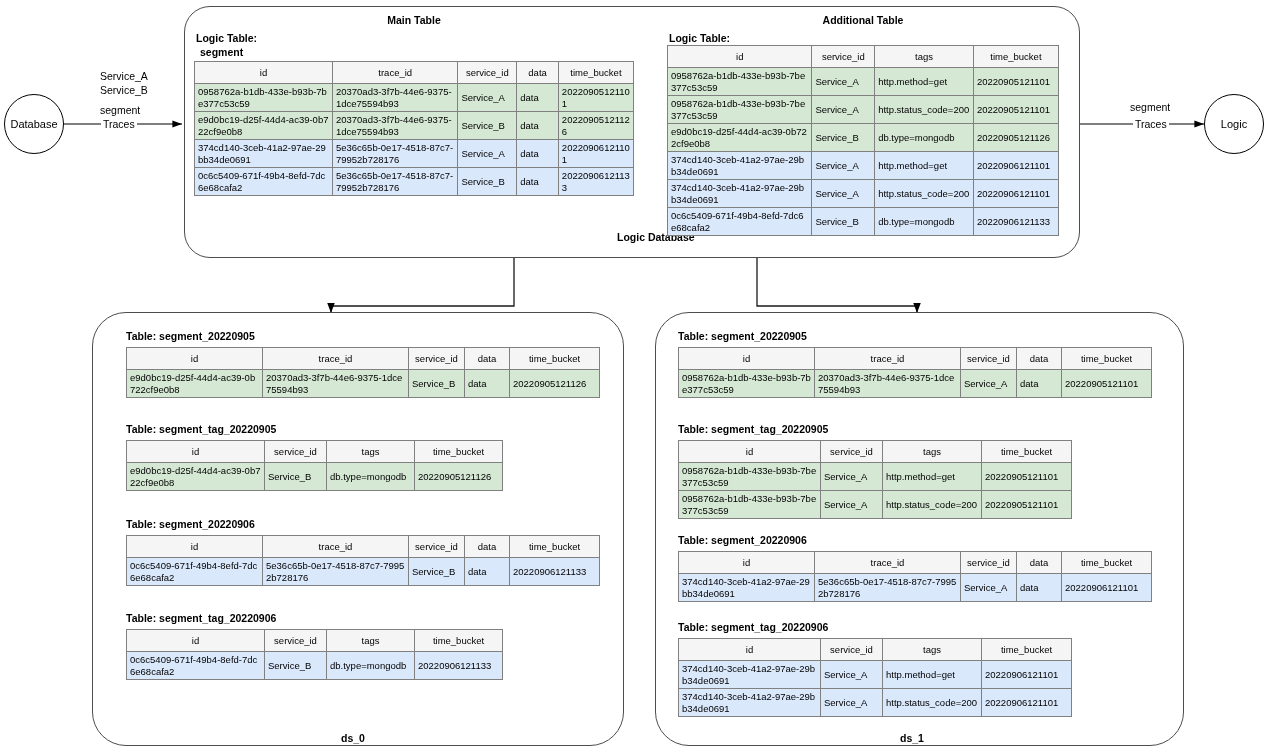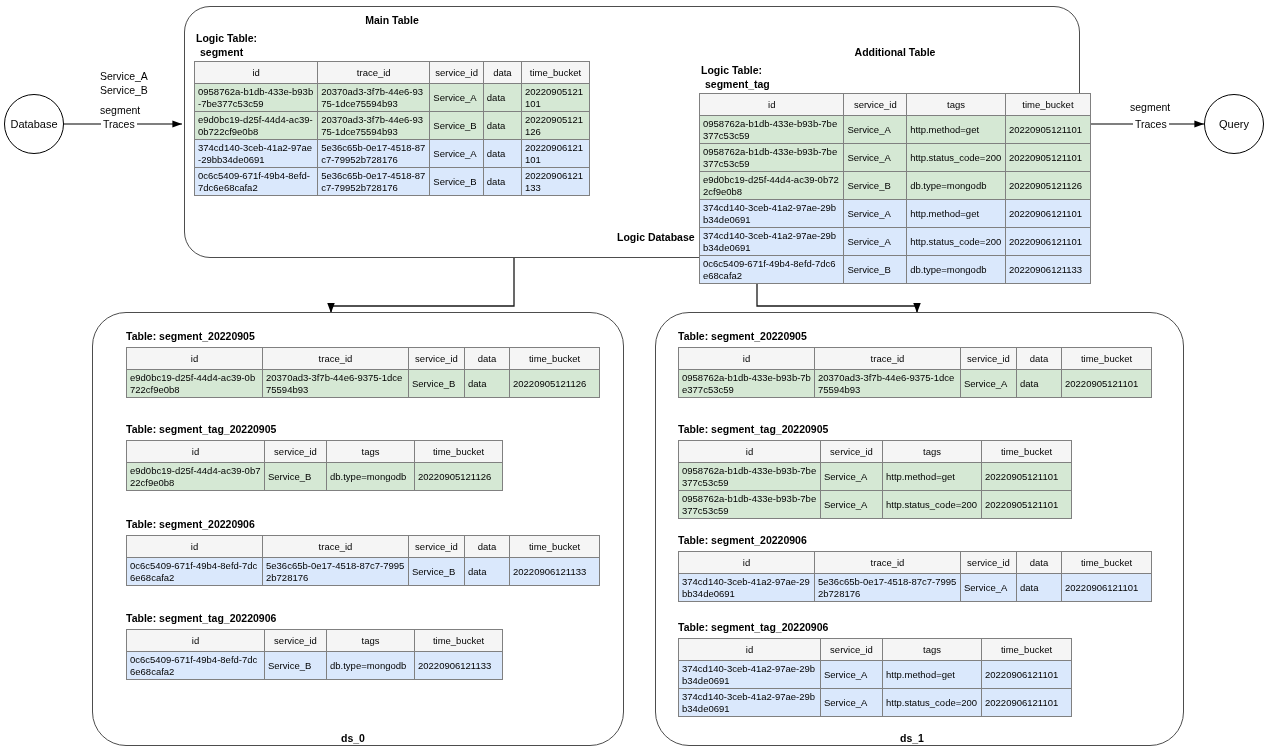--- a/index.html
+++ b/index.html
@@ -63,29 +63,29 @@
 
 <div class="abs node-circle" style="left:4px;top:94px;width:58px;height:58px;">
   <span>Database</span>
 </div>
 <div class="abs lbl" style="left:100px;top:69px;">Service_A</div>
 <div class="abs lbl" style="left:100px;top:83px;">Service_B</div>
 <div class="abs lbl" style="left:100px;top:103px;">segment</div>
 <div class="abs lbl" style="left:101px;top:117px;background:#fff;padding:0 2px;">Traces</div>
 
 <div class="abs node-circle" style="left:1204px;top:94px;width:58px;height:58px;">
-  <span>Query</span>
+  <span>Logic</span>
 </div>
 <div class="abs lbl" style="left:1130px;top:100px;">segment</div>
 <div class="abs lbl" style="left:1133px;top:117px;background:#fff;padding:0 2px;">Traces</div>
 
 <div class="abs round-box db" style="left:184px;top:6px;width:894px;height:250px;"></div>
 <div class="abs title-b" style="left:617px;top:231px;">Logic Database</div>
 
-<div class="abs" style="left:194px;top:14px;width:396px;">
+<div class="abs" style="left:194px;top:14px;width:440px;">
   <div class="title-b" style="text-align:center;margin-bottom:5px;">Main Table</div>
   <div class="lbl-b" style="margin-left:2px;">Logic Table:</div>
   <div class="lbl-b" style="margin-left:6px;margin-bottom:2px;">segment</div>
   <table class="grid">
       <colgroup>
         <col style="width: 144px;">
         <col style="width: 131px;">
         <col style="width: 61px;">
         <col style="width: 43px;">
         <col style="width: 78px;">
@@ -125,24 +125,23 @@
           <td class="c-blue">0c6c5409-671f-49b4-8efd-7dc6e68cafa2</td>
           <td class="c-blue">5e36c65b-0e17-4518-87c7-79952b728176</td>
           <td class="c-blue">Service_B</td>
           <td class="c-blue">data</td>
           <td class="c-blue">20220906121133</td>
         </tr>
       </tbody>
     </table>
 </div>
 
-<div class="abs" style="left:699px;top:14px;width:392px;margin-top:32px;">
+<div class="abs" style="left:667px;top:14px;width:392px;">
   <div class="title-b" style="text-align:center;margin-bottom:5px;">Additional  Table</div>
   <div class="lbl-b" style="margin-left:2px;">Logic Table:</div>
-  <div class="lbl-b" style="margin-left:6px;margin-bottom:2px;">segment_tag</div>
   <table class="grid">
       <colgroup>
         <col style="width: 148px;">
         <col style="width: 64px;">
         <col style="width: 101px;">
         <col style="width: 87px;">
       </colgroup>
       <thead>
         <tr>
           <th>id</th>

